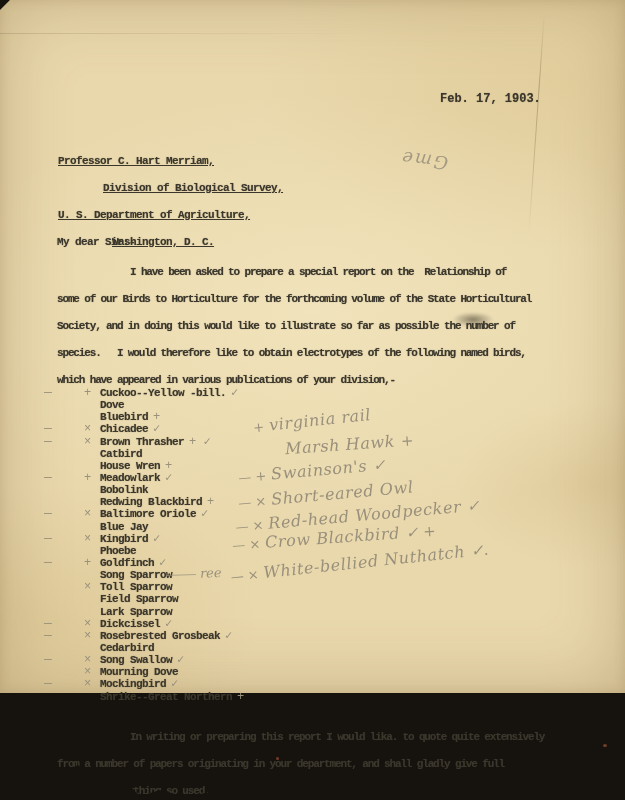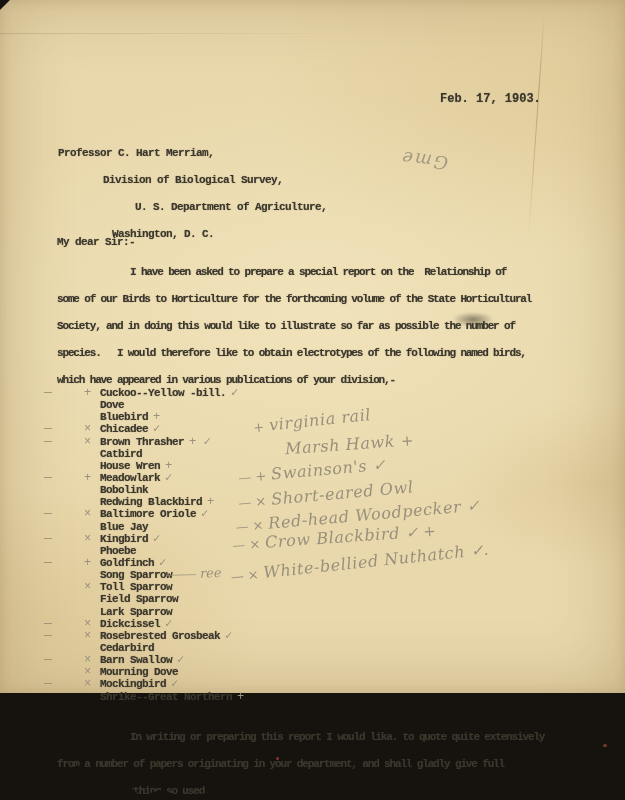--- a/index.html
+++ b/index.html
@@ -25,23 +25,23 @@
       var(--paper);
     box-shadow:inset 0 0 70px rgba(122,94,48,.33), inset 0 0 12px rgba(122,94,48,.18);
     clip-path:polygon(0 10px,10px 0,625px 0,625px 786px,598px 793px,572px 782px,546px 791px,520px 780px,494px 793px,468px 775px,448px 793px,420px 783px,395px 795px,368px 786px,342px 798px,315px 789px,290px 798px,262px 791px,238px 798px,210px 792px,185px 797px,160px 790px,140px 796px,120px 776px,100px 783px,78px 765px,58px 776px,38px 761px,20px 769px,8px 758px,0 766px);
   }
   .typed{color:var(--ink);font-weight:bold;text-shadow:0 0 1px rgba(59,55,44,.55);}
   .tline{white-space:pre;}
   .pencil{color:var(--pencil);font-weight:normal;text-shadow:none;}
   .cursive{font-family:"DejaVu Serif", serif;font-style:italic;color:var(--pencil);}
 
   .date{position:absolute;left:440px;top:92px;font-size:12px;letter-spacing:0;}
-  .recipient{position:absolute;left:58px;top:140px;font-size:11px;letter-spacing:-0.6px;line-height:27px;}
+  .recipient{position:absolute;left:58px;top:148px;font-size:11px;letter-spacing:-0.6px;line-height:27px;text-decoration:underline;}
   .r-line:nth-child(2){margin-left:45px;}
-  .r-line:nth-child(3){margin-left:77px;}
+  .r-line:nth-child(3){}
   .r-line:nth-child(4){margin-left:54px;}
   .salutation{position:absolute;left:57px;top:236px;font-size:11px;letter-spacing:-0.6px;}
   .para{position:absolute;left:57px;font-size:11px;letter-spacing:-1.15px;line-height:27px;}
   .para1{top:259px;width:520px;}
   .para2{top:712px;width:520px;margin-top:12px;}
   .para .pline:first-child{text-indent:73px;}
 
   .birdlist{position:absolute;left:44px;top:387px;font-size:11px;line-height:12.15px;}
   .bird-row{height:12.15px;white-space:pre;}
   .bird-row .dash{display:inline-block;width:40px;font-size:13px;line-height:10px;color:var(--pencil);font-weight:normal;text-shadow:none;}
@@ -122,21 +122,21 @@
         <div class="bird-row"><span class="dash pencil">—</span><span class="mark pencil">×</span><span class="name typed">Kingbird</span><span class="post pencil">✓</span></div>
         <div class="bird-row"><span class="dash pencil"></span><span class="mark pencil"></span><span class="name typed">Phoebe</span></div>
         <div class="bird-row"><span class="dash pencil">—</span><span class="mark pencil">+</span><span class="name typed">Goldfinch</span><span class="post pencil">✓</span></div>
         <div class="bird-row"><span class="dash pencil"></span><span class="mark pencil"></span><span class="name typed">Song Sparrow</span></div>
         <div class="bird-row"><span class="dash pencil"></span><span class="mark pencil">×</span><span class="name typed">Toll Sparrow</span></div>
         <div class="bird-row"><span class="dash pencil"></span><span class="mark pencil"></span><span class="name typed">Field Sparrow</span></div>
         <div class="bird-row"><span class="dash pencil"></span><span class="mark pencil"></span><span class="name typed">Lark Sparrow</span></div>
         <div class="bird-row"><span class="dash pencil">—</span><span class="mark pencil">×</span><span class="name typed">Dickcissel</span><span class="post pencil">✓</span></div>
         <div class="bird-row"><span class="dash pencil">—</span><span class="mark pencil">×</span><span class="name typed">Rosebrested Grosbeak</span><span class="post pencil">✓</span></div>
         <div class="bird-row"><span class="dash pencil"></span><span class="mark pencil"></span><span class="name typed">Cedarbird</span></div>
-        <div class="bird-row"><span class="dash pencil">—</span><span class="mark pencil">×</span><span class="name typed">Barn Swallow</span><span class="post pencil">✓</span></div>
+        <div class="bird-row"><span class="dash pencil">—</span><span class="mark pencil">×</span><span class="name typed">Song Swallow</span><span class="post pencil">✓</span></div>
         <div class="bird-row"><span class="dash pencil"></span><span class="mark pencil">×</span><span class="name typed">Mourning Dove</span></div>
         <div class="bird-row"><span class="dash pencil">—</span><span class="mark pencil">×</span><span class="name typed">Mockingbird</span><span class="post pencil">✓</span></div>
         <div class="bird-row"><span class="dash pencil"></span><span class="mark pencil"></span><span class="name typed">Shrike--Great Northern</span><span class="post pencil">+</span></div>
       </div>
 
     <div class="annots" id="annots">
         <div class="annot"><span class="pre">+</span><span class="txt cursive">virginia rail</span></div>
         <div class="annot"><span class="pre"></span><span class="txt cursive">Marsh Hawk</span><span class="post cursive">+</span></div>
         <div class="annot"><span class="pre">— +</span><span class="txt cursive">Swainson's</span><span class="post cursive">✓</span></div>
         <div class="annot"><span class="pre">— ×</span><span class="txt cursive">Short-eared Owl</span></div>

